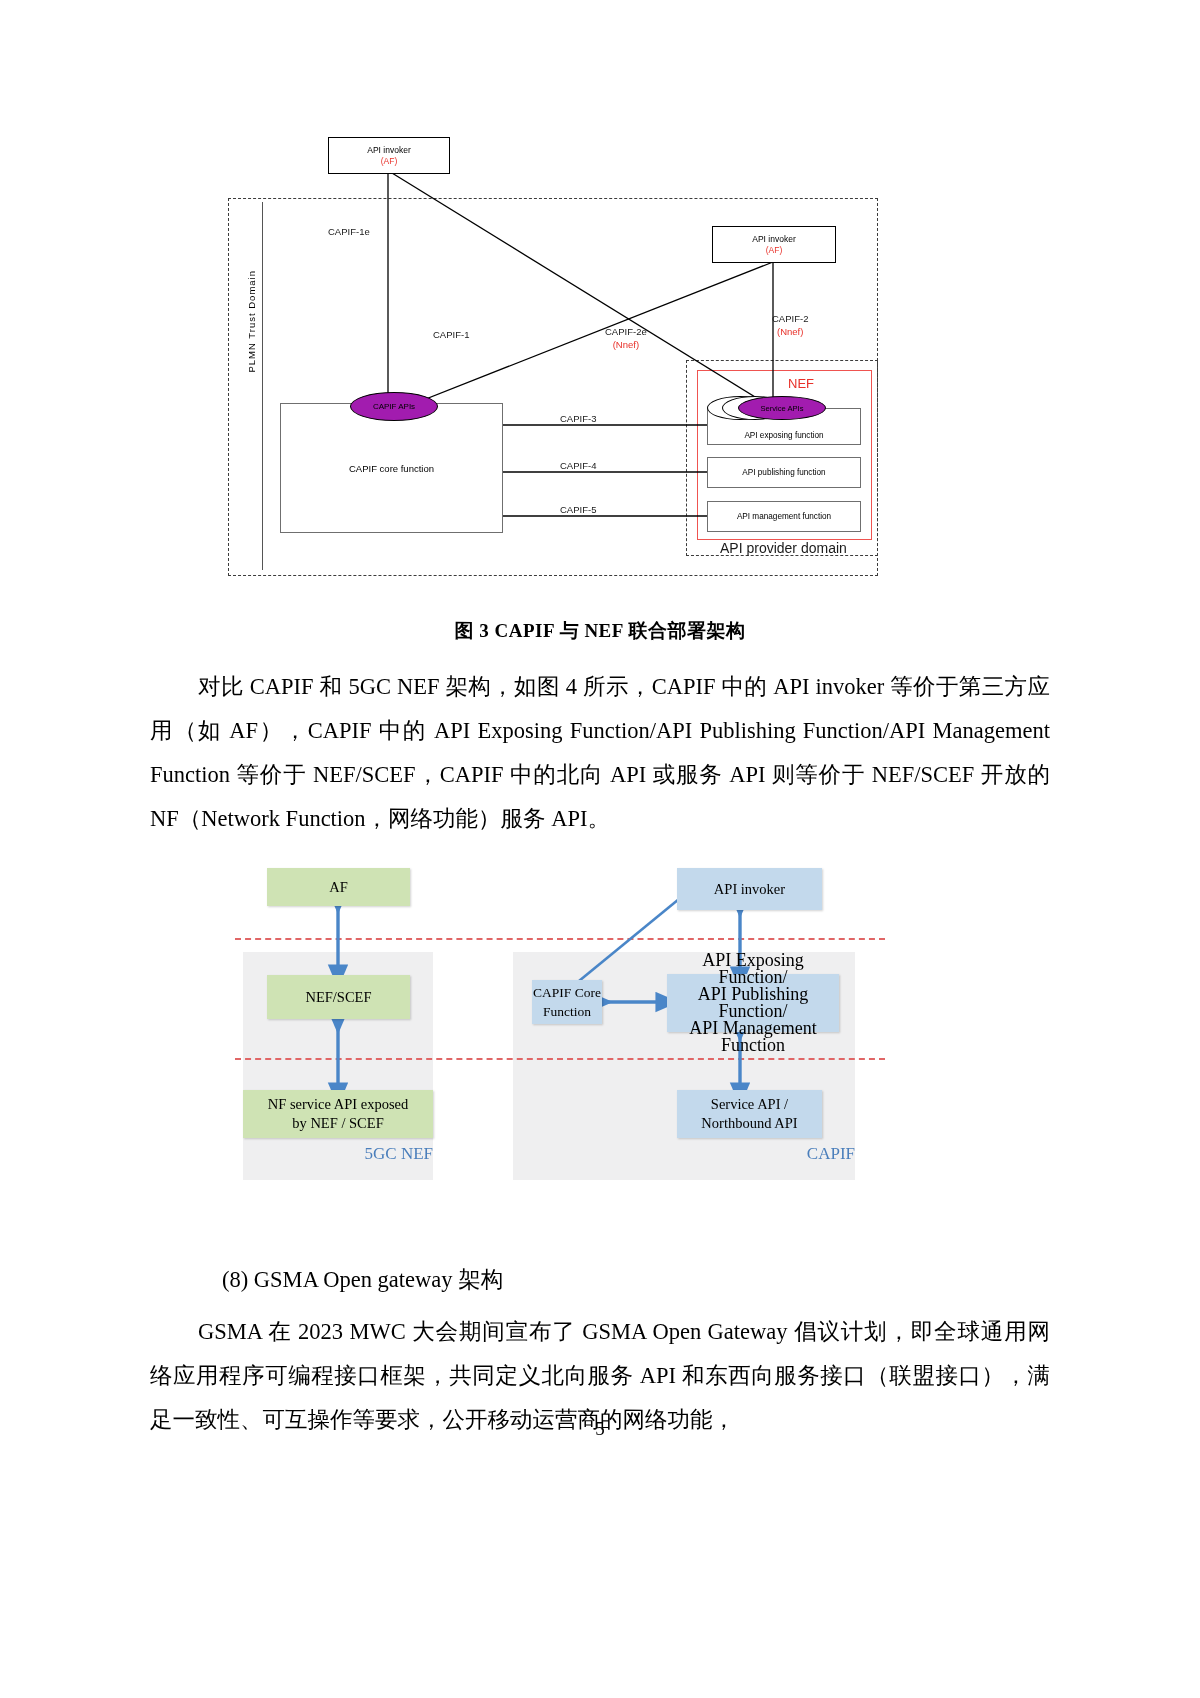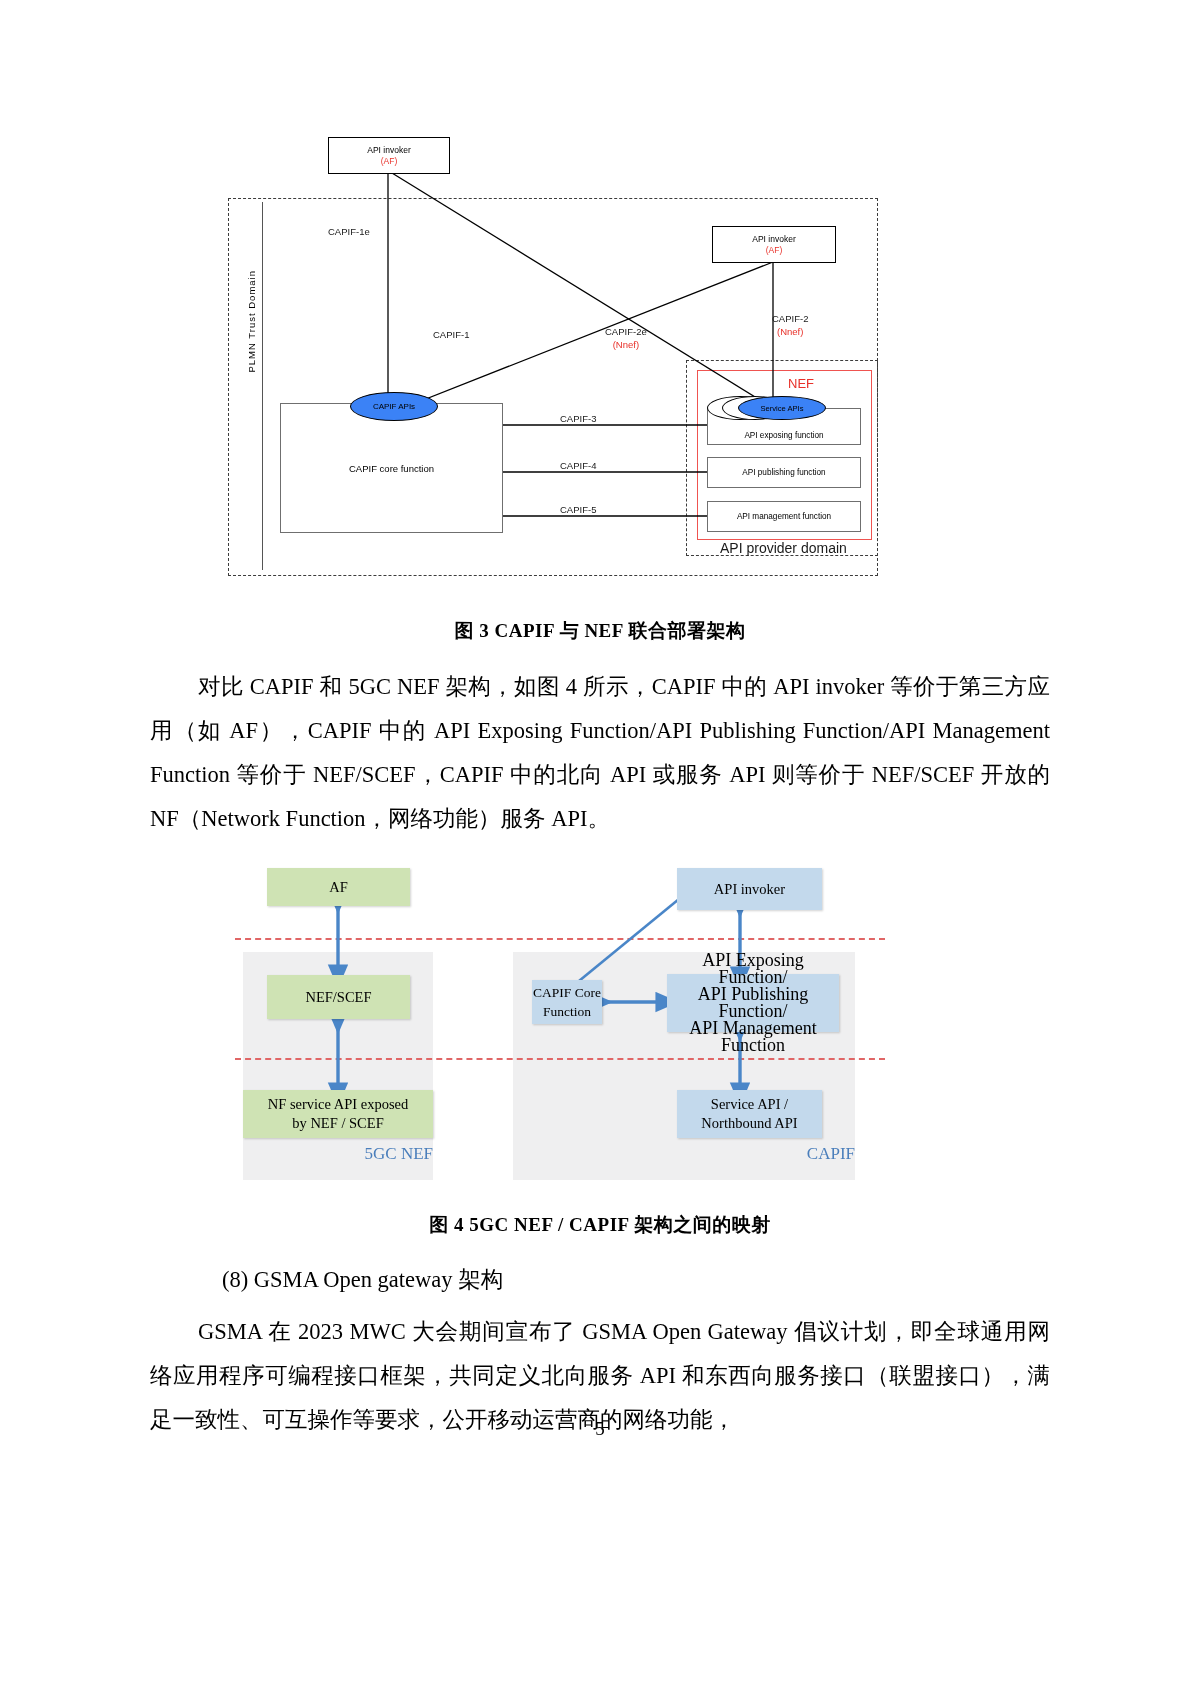--- a/index.html
+++ b/index.html
@@ -82,21 +82,21 @@
     font-size:9.5px;
     writing-mode:vertical-rl;
     transform:rotate(180deg);
     letter-spacing:1px;
     white-space:nowrap;
     z-index:5;
   }
   #fig3 svg{ position:absolute; left:0; top:0; overflow:visible; z-index:3; }
   #fig3 .ellipse{
     position:absolute; border:1.4px solid #000; border-radius:50%;
-    background:#3b82f6; display:flex; align-items:center; justify-content:center;
+    background:#a21caf; display:flex; align-items:center; justify-content:center;
     font-size:8px; z-index:6;
   }
   #fig3 .ellipse-blank{ position:absolute;border:1.4px solid #000;border-radius:50%;background:#fff;z-index:5;}
 
   
   #fig4{
     position:absolute; left:235px; top:850px; width:720px; height:330px;
     font-family:"Liberation Serif", serif;
   }
   #fig4 .panel{
@@ -256,21 +256,20 @@
     <div class="bbox" style="left:297px; top:130px; width:70px; height:44px; white-space:pre-line; font-size:13.5px;">CAPIF Core
 Function</div>
     <div class="bbox" style="left:432px; top:124px; width:172px; height:58px; white-space:pre-line; font-size:18px; line-height:17px;">API Exposing Function/
 API Publishing Function/
 API Management Function</div>
     <div class="bbox" style="left:442px; top:240px; width:145px; height:48px; white-space:pre-line;">Service API /
 Northbound API</div>
     <div class="secname" style="left:278px; top:294px; width:342px;">CAPIF</div>
   </div>
 
-  <div class="fig-caption" style="position:absolute; left:0; right:0; top:1212px;">图 4 5GC NEF / CAPIF 架构之间的映射</div>
 
   <div class="para" style="position:absolute; left:222px; top:1258px; width:830px;">(8) GSMA Open gateway 架构</div>
 
   <div class="para indent" style="position:absolute; left:150px; top:1310px; width:900px;">GSMA 在 2023 MWC 大会期间宣布了 GSMA Open Gateway 倡议计划，即全球通用网络应用程序可编程接口框架，共同定义北向服务 API 和东西向服务接口（联盟接口），满足一致性、可互操作等要求，公开移动运营商的网络功能，</div>
 
   <div id="pagenum">5</div>
 
 </div>
 
 </body></html>

